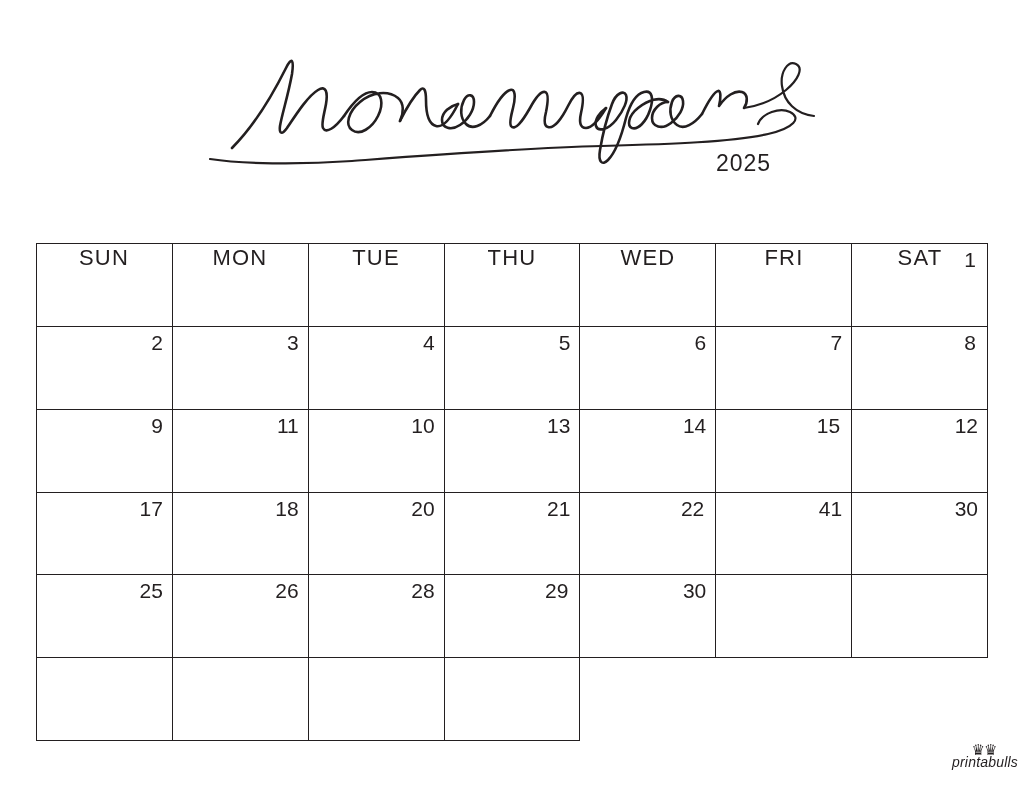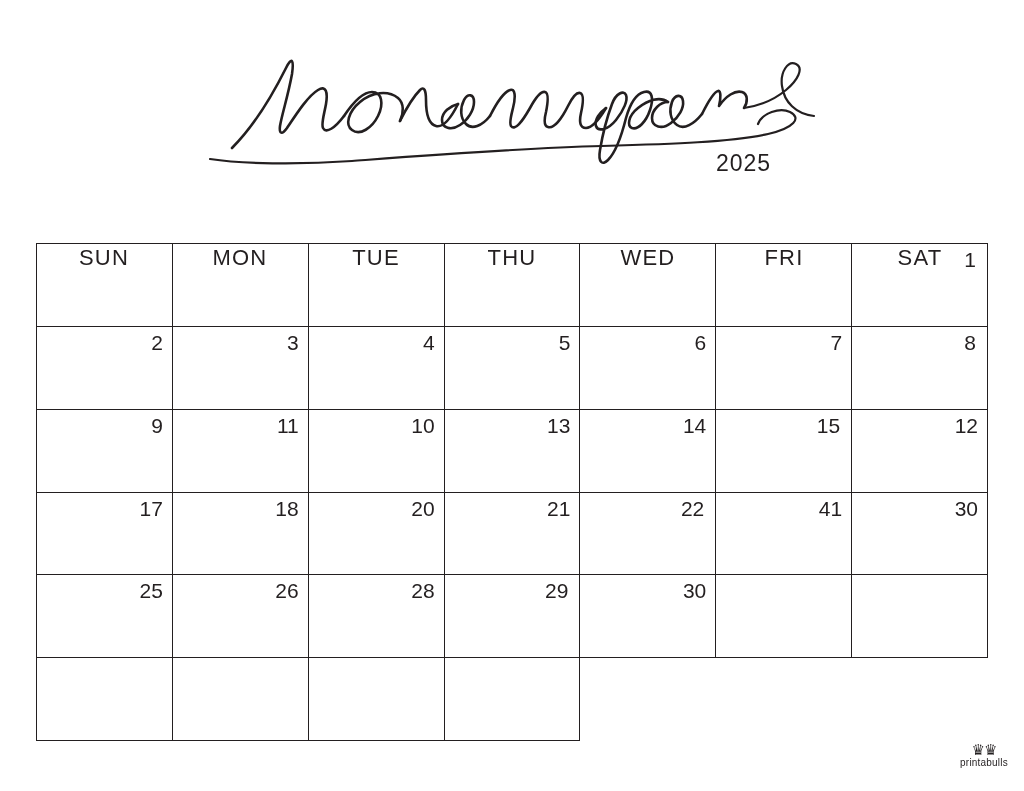--- a/index.html
+++ b/index.html
@@ -114,24 +114,25 @@
     height: 40px;
     text-align: center;
   }
   .footer-logo .mark {
     font-size: 15px;
     line-height: 15px;
     letter-spacing: -1px;
     color: #231f20;
   }
   .footer-logo .word {
-    font-size: 10px;
+    font-size: 14px;
     line-height: 11px;
     letter-spacing: 0.2px;
     color: #231f20;
+    font-style: italic;
   }
 </style>
 </head>
 <body>
 
 <div class="page">
 
   <div class="title-area">
     <div class="month-script">
       <svg viewBox="0 0 620 150" xmlns="http://www.w3.org/2000/svg" aria-label="november">

